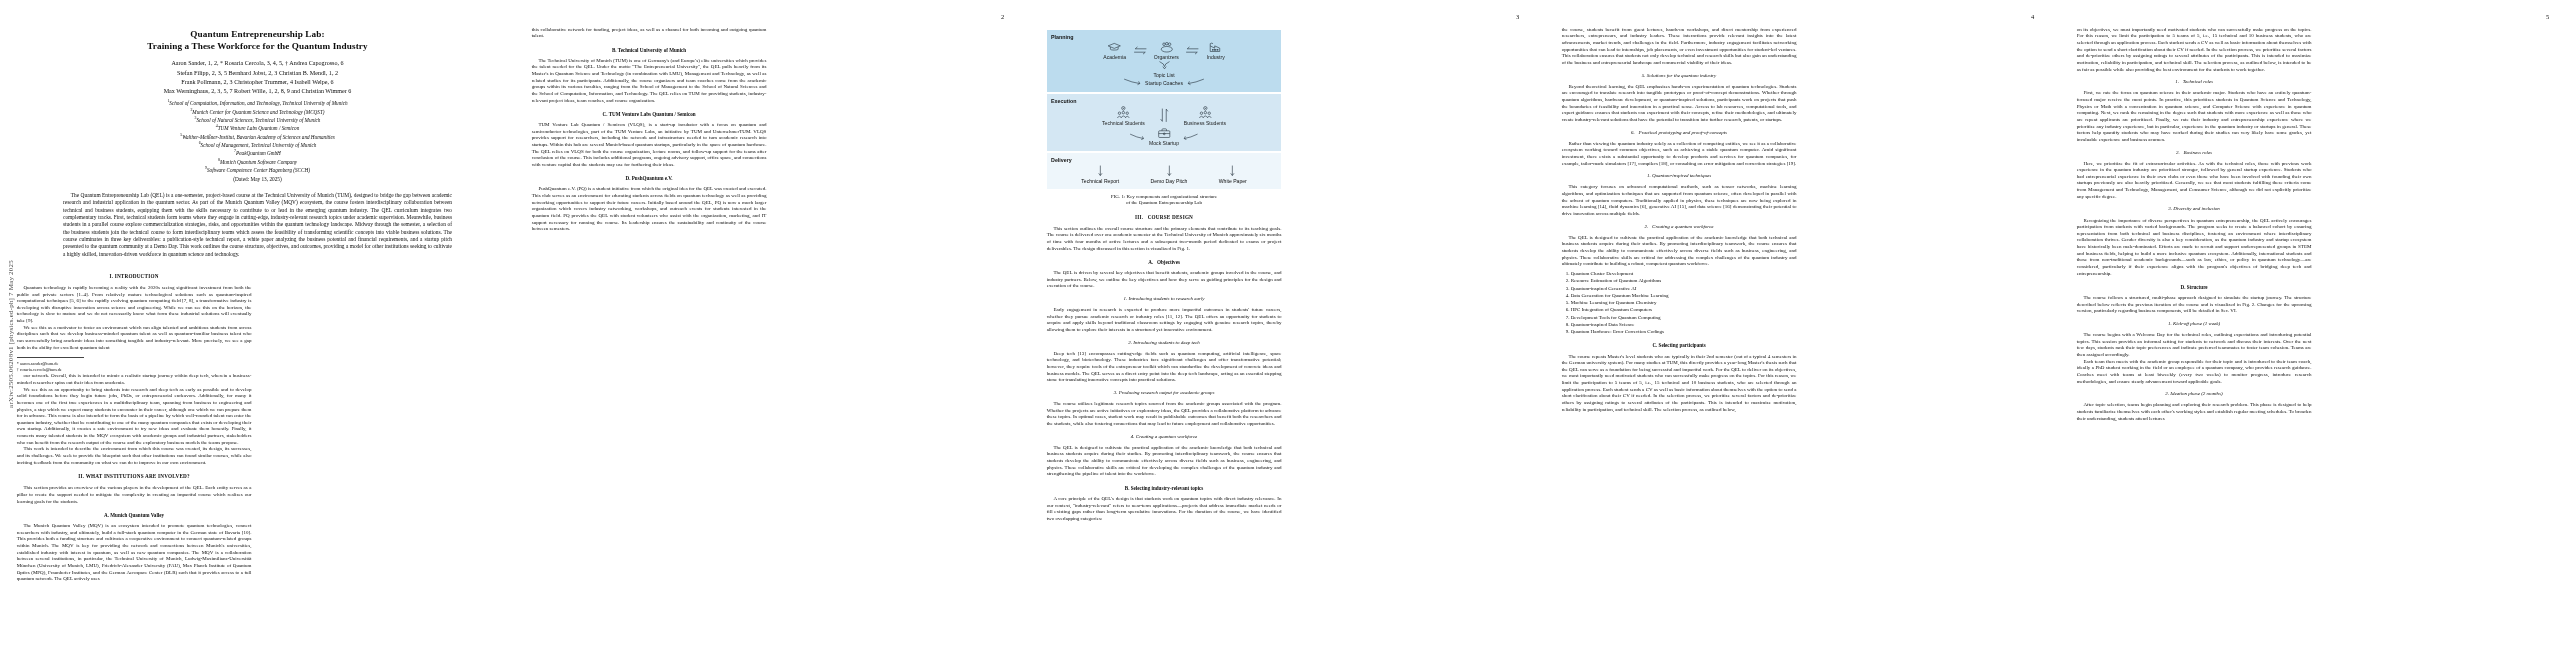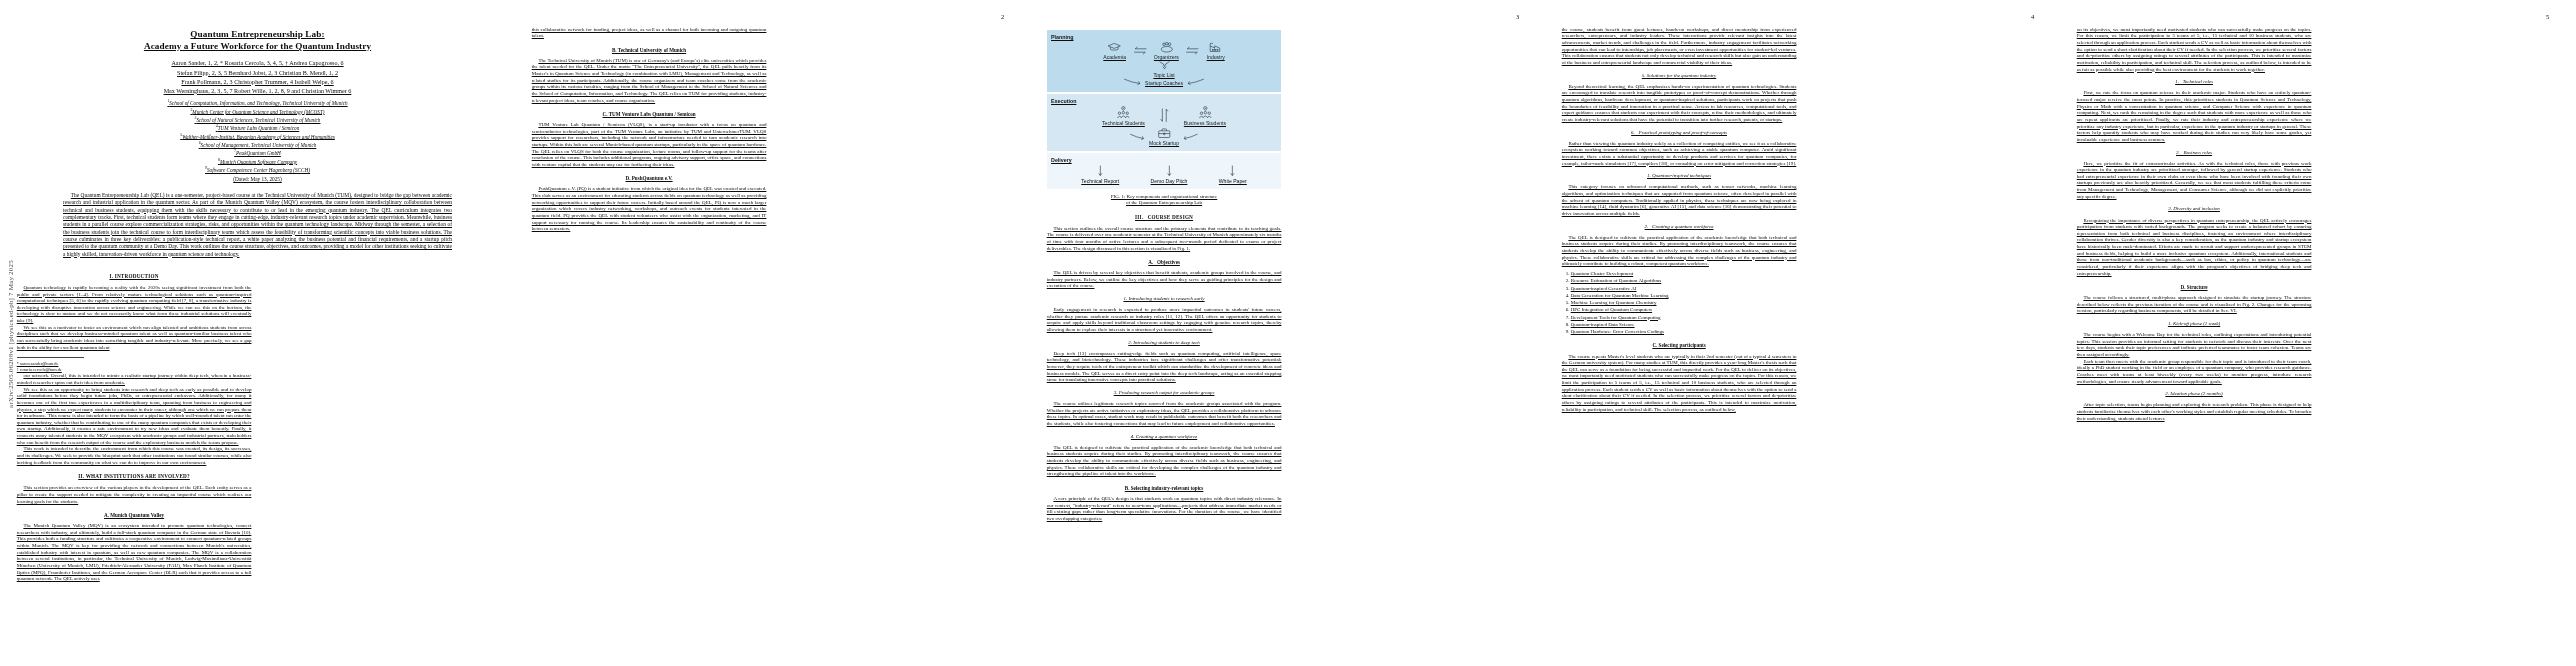--- a/index.html
+++ b/index.html
@@ -18,21 +18,20 @@
     position: relative;
     width: 2576px;
     height: 667px;
     background: #ffffff;
   }
   .pages {
     display: flex;
     flex-direction: row;
     align-items: flex-start;
     height: 667px;
-    text-decoration: underline;
   }
   .page {
     position: relative;
     width: 515px;
     height: 667px;
     background: #ffffff;
     box-sizing: border-box;
     padding: 10px 16.7px 4.4px 16.7px;
     overflow: hidden;
   }
@@ -226,21 +225,21 @@
   <div class="pages">
 
     <section class="page">
       <div class="arxiv-stamp">
         <span>arXiv:2505.06208v1  [physics.ed-ph]  7 May 2025</span>
       </div>
 
       <div class="titleblock">
         <div class="paper-title">
           <div>Quantum Entrepreneurship Lab:</div>
-          <div>Academy a Future Workforce for the Quantum Industry</div>
+          <div>Training a These Workforce for the Quantum Industry</div>
         </div>
         <div class="authors">
           <div>Aaron Sander, 1, 2, * Rosaria Cercola, 3, 4, 5, † Andrea Capogrosso, 6</div>
           <div>Stefan Filipp, 2, 3, 5 Bernhard Jobst, 2, 3 Christian B. Mendl, 1, 2</div>
           <div>Frank Pollmann, 2, 3 Christopher Trummer, 4 Isabell Welpe, 6</div>
           <div>Max Werninghaus, 2, 3, 5, 7 Robert Wille, 1, 2, 8, 9 and Christian Wimmer 6</div>
         </div>
         <div class="affils">
           <div><sup>1</sup><span>School of Computation, Information, and Technology, Technical University of Munich</span></div>
           <div><sup>2</sup><span>Munich Center for Quantum Science and Technology (MCQST)</span></div>

